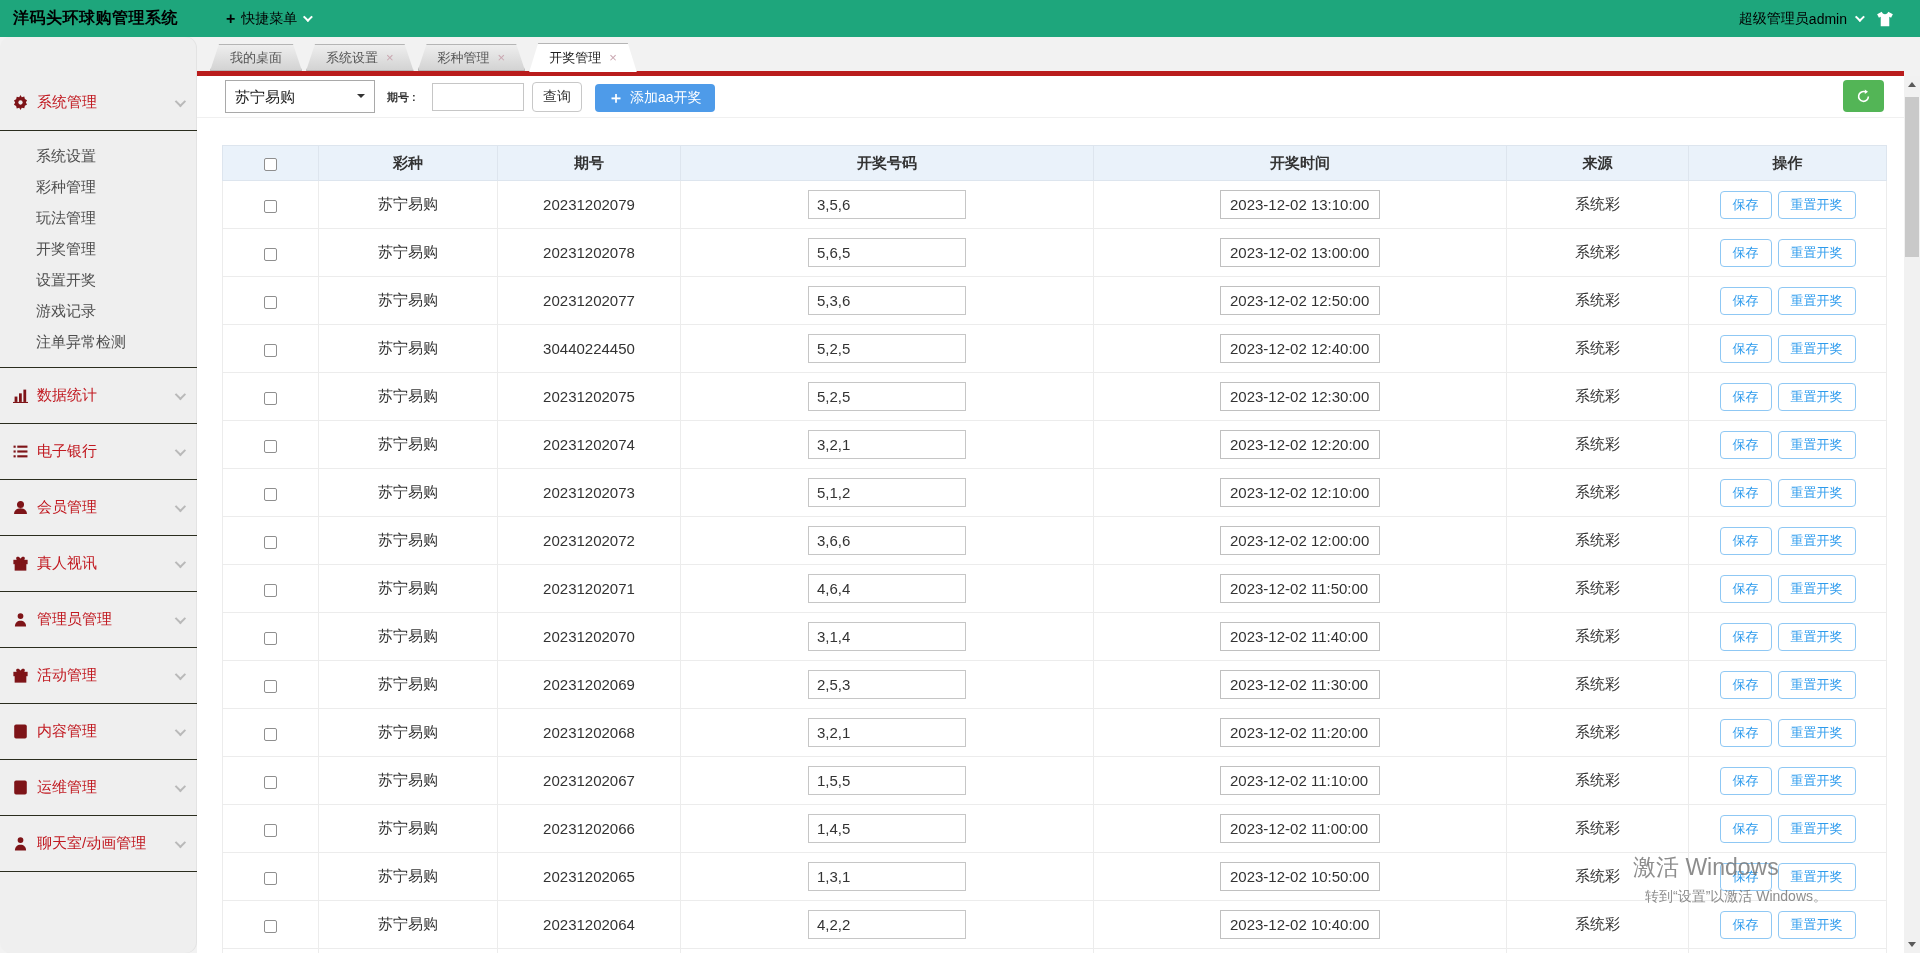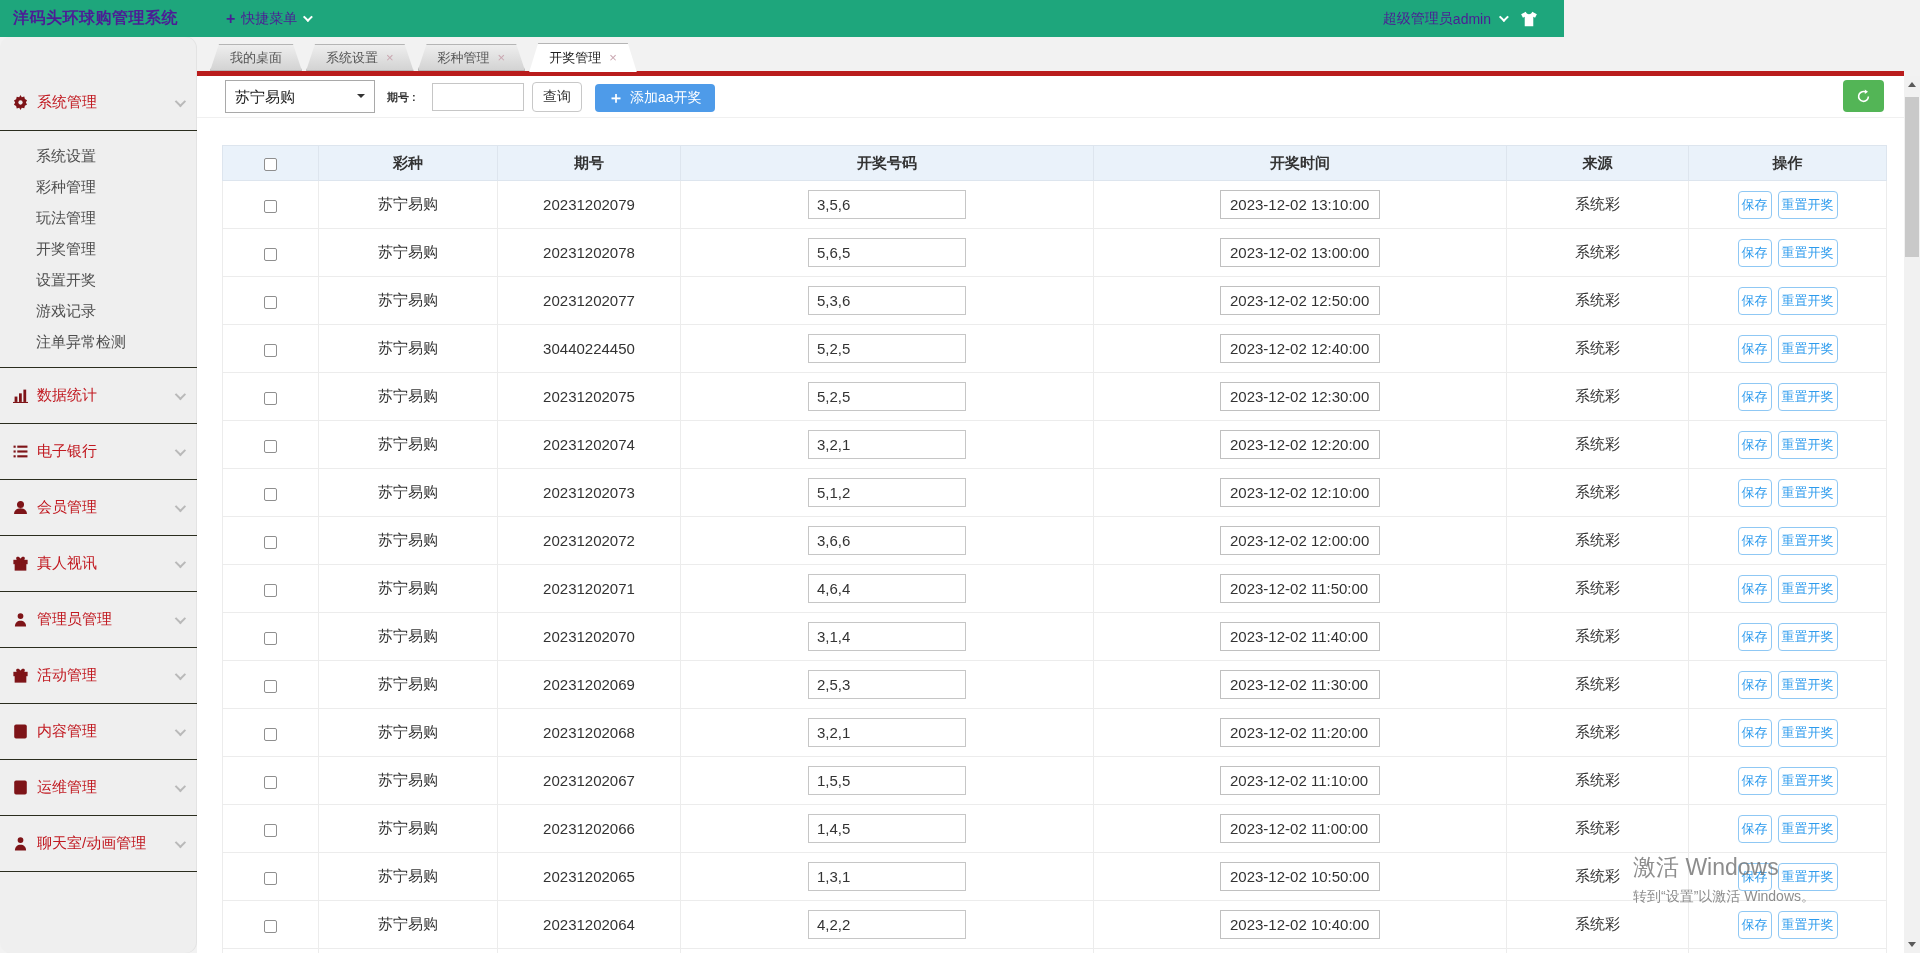--- a/index.html
+++ b/index.html
@@ -1,21 +1,21 @@
 <!DOCTYPE html>
 <html><head>
 <meta charset="utf-8">
 <style>
   * { margin:0; padding:0; box-sizing:border-box; }
   html,body { width:1920px; height:953px; overflow:hidden;
     font-family:"Liberation Sans","DejaVu Sans",sans-serif; background:#F2F2F2; }
 
   
-  .topbar { position:absolute; top:0; left:0; width:1564px; height:37px;
-    background:#1EA67C; color:#4c1d95; display:flex; align-items:center; }
+  .topbar { position:absolute; top:0; left:0; width:1920px; height:37px;
+    background:#1EA67C; color:#000000; display:flex; align-items:center; }
   .brand { font-size:16px; font-weight:bold; margin-left:13px; letter-spacing:.5px; }
   .quickmenu { display:flex; align-items:center; gap:6px; margin-left:48px;
     font-size:14px; cursor:pointer; }
   .plus { font-size:16px; font-weight:bold; line-height:1; }
   .chev { display:inline-block; width:7px; height:7px; border-right:2px solid #fff;
     border-bottom:2px solid #fff; transform:rotate(45deg) translateY(-2px); }
   .topbar-right { margin-left:auto; display:flex; align-items:center; 
     margin-right:26px; font-size:14px; }
   .shirt { width:18px; height:16px; margin-left:14px; cursor:pointer; }
 
@@ -84,29 +84,29 @@
   tbody td { height:48px; text-align:center; font-size:15px; color:#333;
     border:1px solid #ECECEC; background:#fff; }
   .cb { appearance:none; -webkit-appearance:none; width:13px; height:13px;
     border:1px solid #8F8F8F; border-radius:2px; background:#fff; cursor:pointer;
     vertical-align:middle; }
   .num-input { width:158px; height:29px; border:1px solid #C6C6C6; font-size:15px;
     color:#333; padding:0 8px; }
   .time-input { width:160px; height:29px; border:1px solid #C0C0C0; font-size:15px;
     color:#333; padding:0 9px; }
   .btn-act { background:#fff; border:1px solid #8FC8F4; border-radius:4px;
-    color:#2D9BED; font-size:13px; padding:4px 3px; margin:0 3px; cursor:pointer;
+    color:#2D9BED; font-size:13px; padding:4px 12px; margin:0 3px; cursor:pointer;
     font-family:inherit; }
   tr.filler td { border-bottom:none; }
 
   
   .watermark { position:absolute; left:1436px; top:815px; z-index:5; pointer-events:none;
     color:rgba(112,112,112,.8); }
   .wm1 { font-size:23px; }
-  .wm2 { font-size:14px; margin-top:5px; }
+  .wm2 { font-size:14px; margin-top:5px;margin-left:12px; }
 
   
   .vscroll { position:absolute; top:39px; right:0; width:16px; bottom:0; background:#F1F1F1; }
   .sb-btn { position:absolute; left:0; width:16px; height:17px; display:flex;
     align-items:center; justify-content:center; cursor:pointer; }
   .sb-up { top:0; } .sb-down { bottom:0; }
   .tri-up { width:0; height:0; border:4px solid transparent; border-bottom:5px solid #5A5A5A; margin-top:-4px;}
   .tri-down { width:0; height:0; border:4px solid transparent; border-top:5px solid #5A5A5A; margin-bottom:-4px;}
   .sb-thumb { position:absolute; top:21px; left:1px; width:14px; height:160px;
     background:#C9C9C9; cursor:pointer; }

